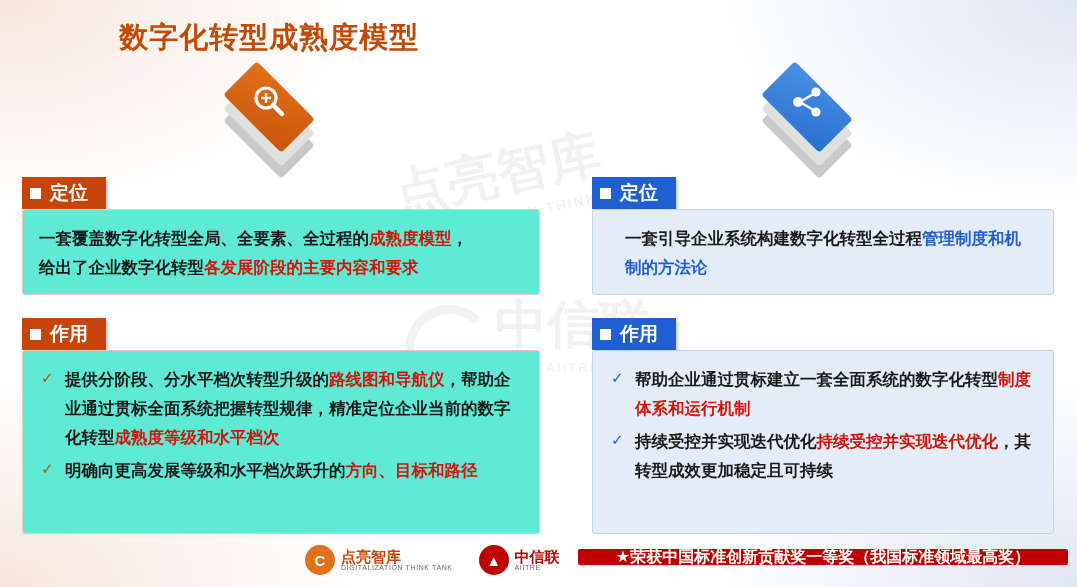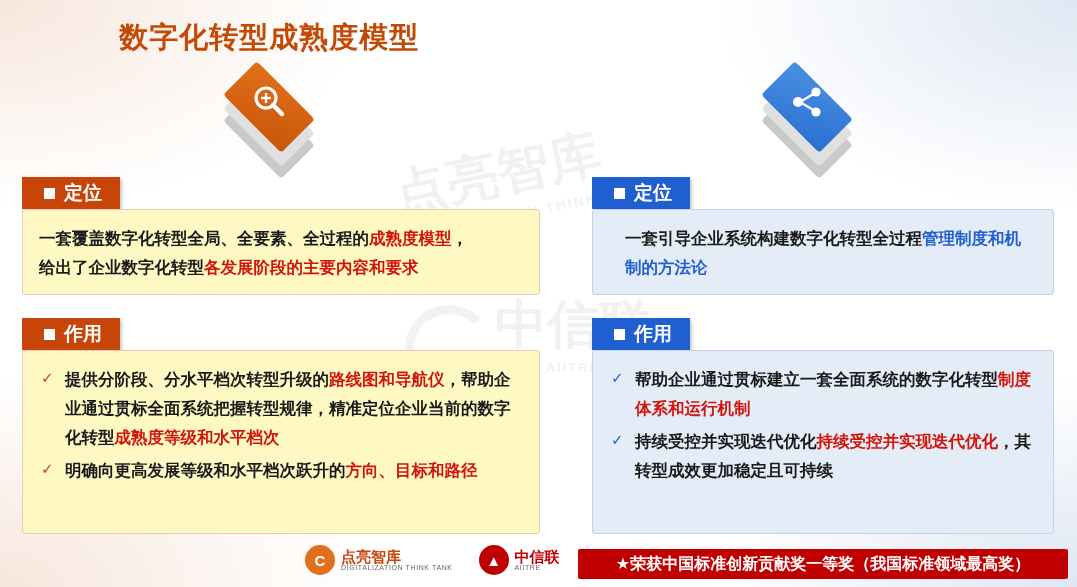--- a/index.html
+++ b/index.html
@@ -68,50 +68,50 @@
   .ic-blue   .d1 i{background:linear-gradient(135deg,#4a90e2,#2a6fd0);}
   .glyph{
     position:absolute;left:0;right:0;top:10px;height:52px;
     display:flex;align-items:center;justify-content:center;
   }
 
   
   .chip{
     position:absolute;height:32px;line-height:32px;
     color:#fff;font-size:19px;font-weight:bold;
-    padding:0 18px 0 22px;
+    padding:0 18px 0 8px;
     display:flex;align-items:center;gap:9px;
     box-shadow:2px 2px 3px rgba(0,0,0,.22);
   }
   .chip .sq{width:11px;height:11px;background:#fff;display:inline-block;}
   .chip-orange{background:#c8450a;}
   .chip-blue{background:#1f5fd0;}
 
   .panel{
     position:absolute;
     border-radius:3px;
     box-sizing:border-box;
     font-size:16.5px;
     line-height:1.75;
     font-weight:bold;
   }
-  .panel-orange{background:#fef9c3;border:1px solid #f0c7bb;color:#1a1a1a;}
+  .panel-orange{background:#5eead4;border:1px solid #f0c7bb;color:#1a1a1a;}
   .panel-blue{background:#e4ecf7;border:1px solid #c2d2e8;color:#1a1a1a;}
   .hl-red{color:#d1150b;}
   .hl-blue{color:#1f5fd0;}
 
   ul.ck{margin:0;padding:0;list-style:none;}
   ul.ck li{position:relative;padding-left:26px;margin-bottom:4px;}
   ul.ck li .tick{position:absolute;left:2px;top:0px;font-size:15px;font-weight:bold;}
   .tick-o{color:#c8450a;}
   .tick-b{color:#1f5fd0;}
 
   
   .award{
-    position:absolute;left:578px;top:549px;width:490px;height:30px;
+    position:absolute;left:578px;top:549px;width:490px;height:16px;
     background:#c00000;color:#fff;font-size:16px;font-weight:bold;
     display:flex;align-items:center;justify-content:center;
     border-radius:2px;
   }
 
   
   .logos{position:absolute;left:305px;top:545px;display:flex;align-items:center;gap:26px;}
   .logo{display:flex;align-items:center;gap:6px;}
   .logo-mark{
     width:30px;height:30px;border-radius:50%;

